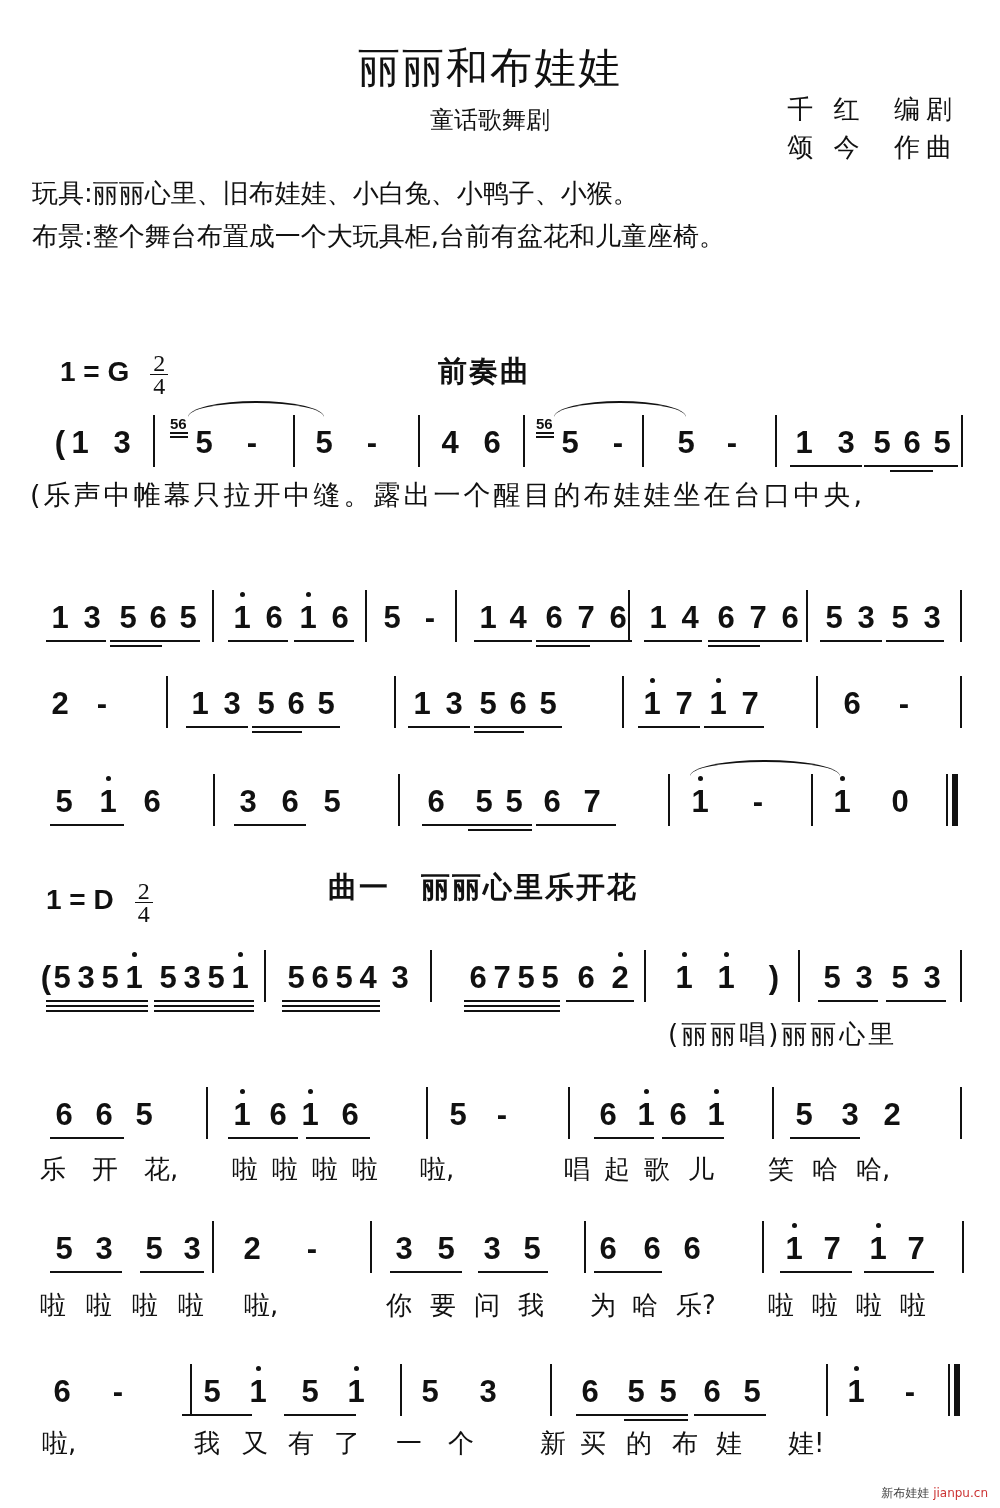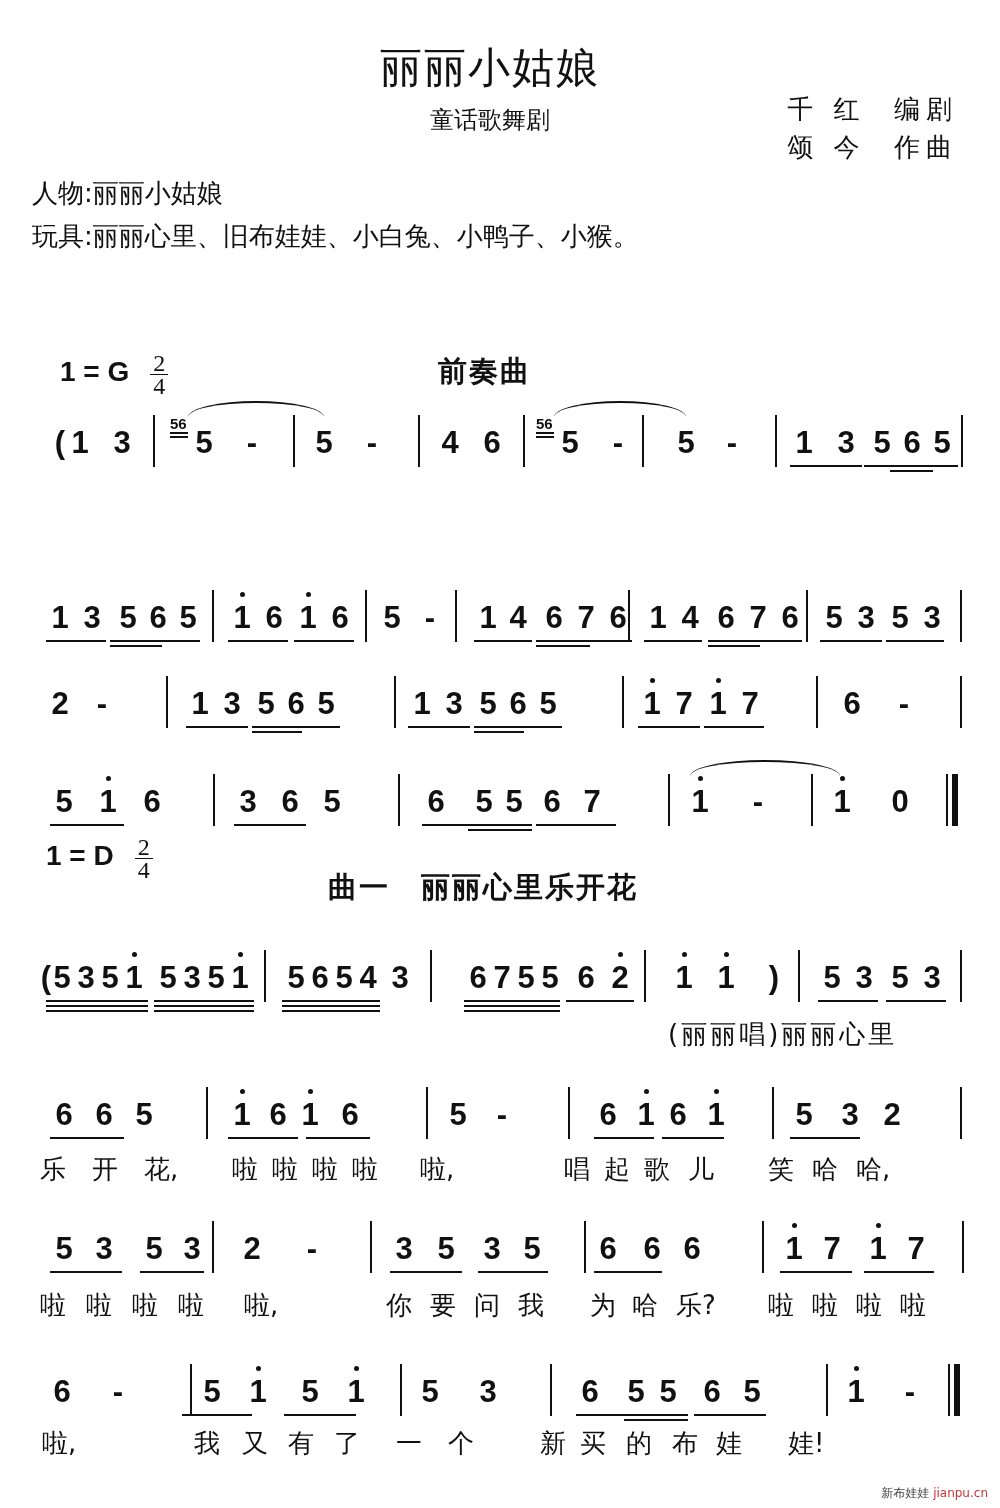--- a/index.html
+++ b/index.html
@@ -28,45 +28,46 @@
   .tie{position:absolute;border-top:2px solid #111;border-radius:50%/100% 100% 0 0;height:14px;}
   .grace{position:absolute;font-family:"Liberation Sans",sans-serif;font-weight:bold;font-size:15px;line-height:14px;}
   .lyric{position:absolute;font-size:26px;letter-spacing:0;}
   .narr{left:30px;font-size:27px;line-height:38px;letter-spacing:3px;}
   .watermark{right:12px;bottom:6px;font-size:12px;color:#444;}
   .watermark i{color:#c33;font-style:normal;}
 </style>
 </head>
 <body>
 
-<div class="abs title">丽丽小姑娘</div>
+<div class="abs title">丽丽和布娃娃</div>
 <div class="abs subtitle">童话歌舞剧</div>
 <div class="abs credit" style="top:92px">
   <span>千 红</span>&nbsp;&nbsp;<span>编剧</span>
 </div>
 <div class="abs credit" style="top:130px">
   <span>颂 今</span>&nbsp;&nbsp;<span>作曲</span>
 </div>
 
 <div class="abs cast" style="top:172px">
-  <div>人物:丽丽小姑娘</div>
   <div>玩具:丽丽心里、旧布娃娃、小白兔、小鸭子、小猴。</div>
+  <div>布景:整个舞台布置成一个大玩具柜,台前有盆花和儿童座椅。</div>
 </div>
 
 <div class="abs section-title" style="left:438px;top:352px">前奏曲</div>
 <div class="abs key" style="left:60px;top:352px">
   <b>1 = G</b>
   <span class="frac"><span class="num">2</span><span>4</span></span>
 </div>
 
 <div class="abs narr" style="top:476px">
+  <div>(乐声中帷幕只拉开中缝。露出一个醒目的布娃娃坐在台口中央,</div>
 </div>
 
 <div class="abs section-title" style="left:328px;top:868px">曲一　丽丽心里乐开花</div>
-<div class="abs key" style="left:46px;top:836px">
+<div class="abs key" style="left:46px;top:880px">
   <b>1 = D</b>
   <span class="frac"><span class="num">2</span><span>4</span></span>
 </div>
 
 <div id="notation">
     <div class="abs row" style="top: 423px;">
       <div class="note" style="left: 8px;">(</div>
       <div class="note" style="left: 28px;">1</div>
       <div class="note" style="left: 70px;">3</div>
       <div class="bar" style="left: 113px;"></div>

